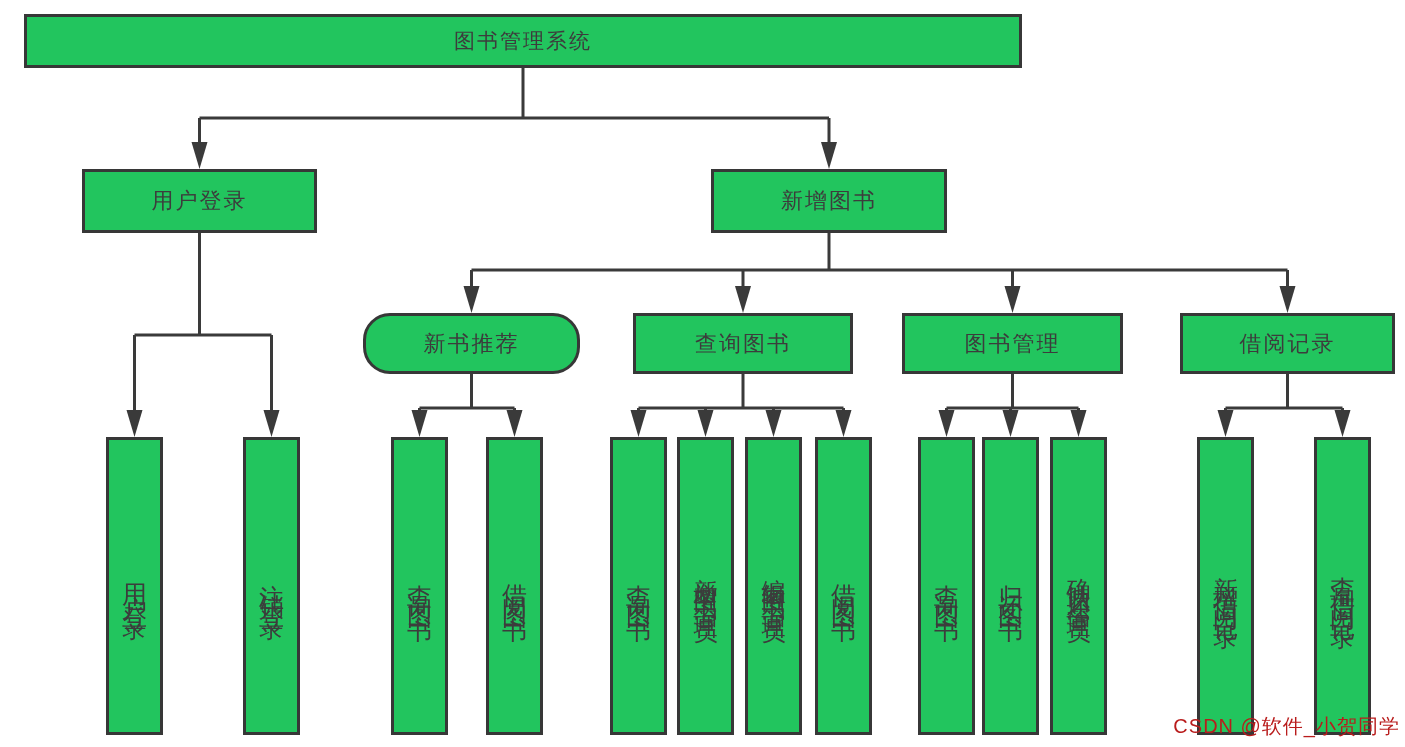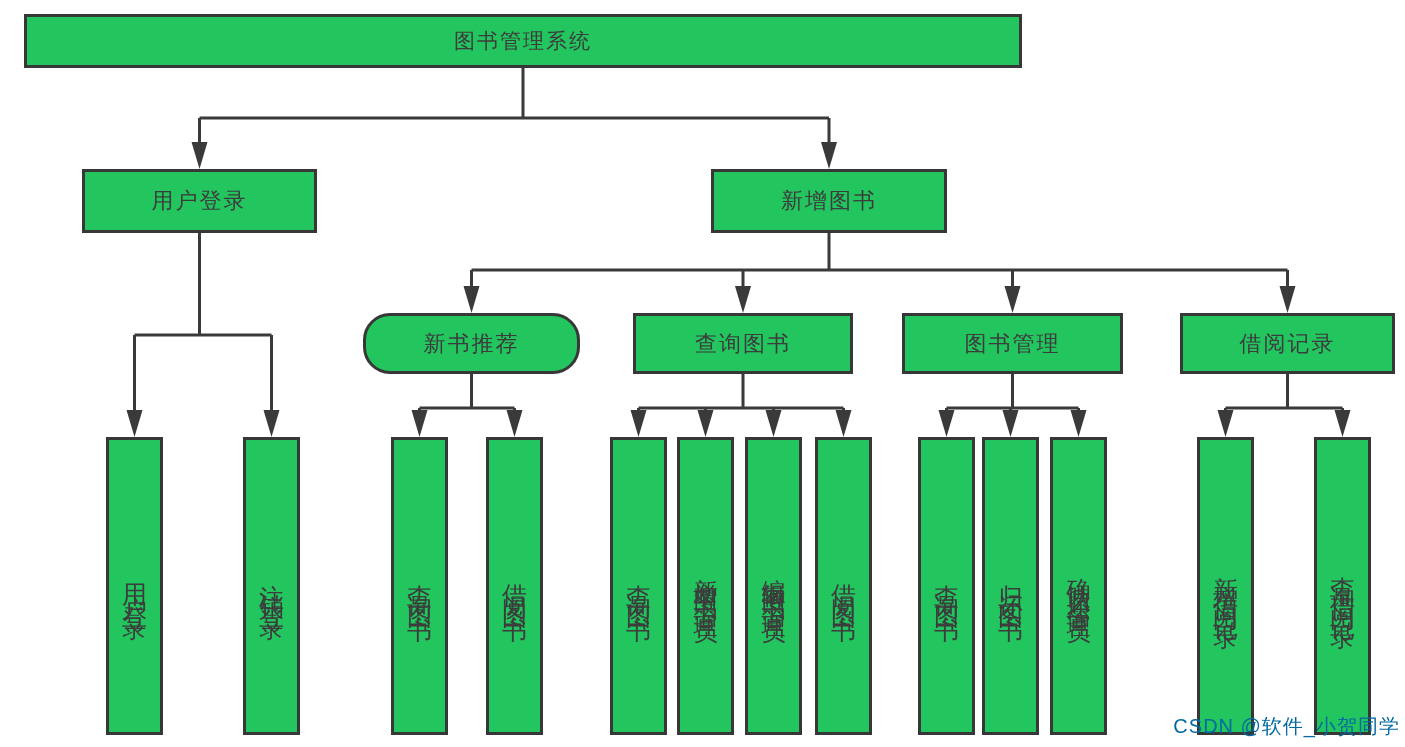--- a/index.html
+++ b/index.html
@@ -47,21 +47,21 @@
     line-height: 1;
     white-space: nowrap;
   }
   .vtext.long { font-size: 24px; letter-spacing: 6px; }
   .vtext.mid  { letter-spacing: 10px; }
   #watermark {
     position: absolute;
     top: 713px;
     right: 5px;
     font-size: 20px;
-    color: #0369a1;
+    color: #b91c1c;
     letter-spacing: 1px;
     z-index: 3;
     white-space: nowrap;
   }
 </style>
 </head>
 <body>
 
 <div id="stage">
 

